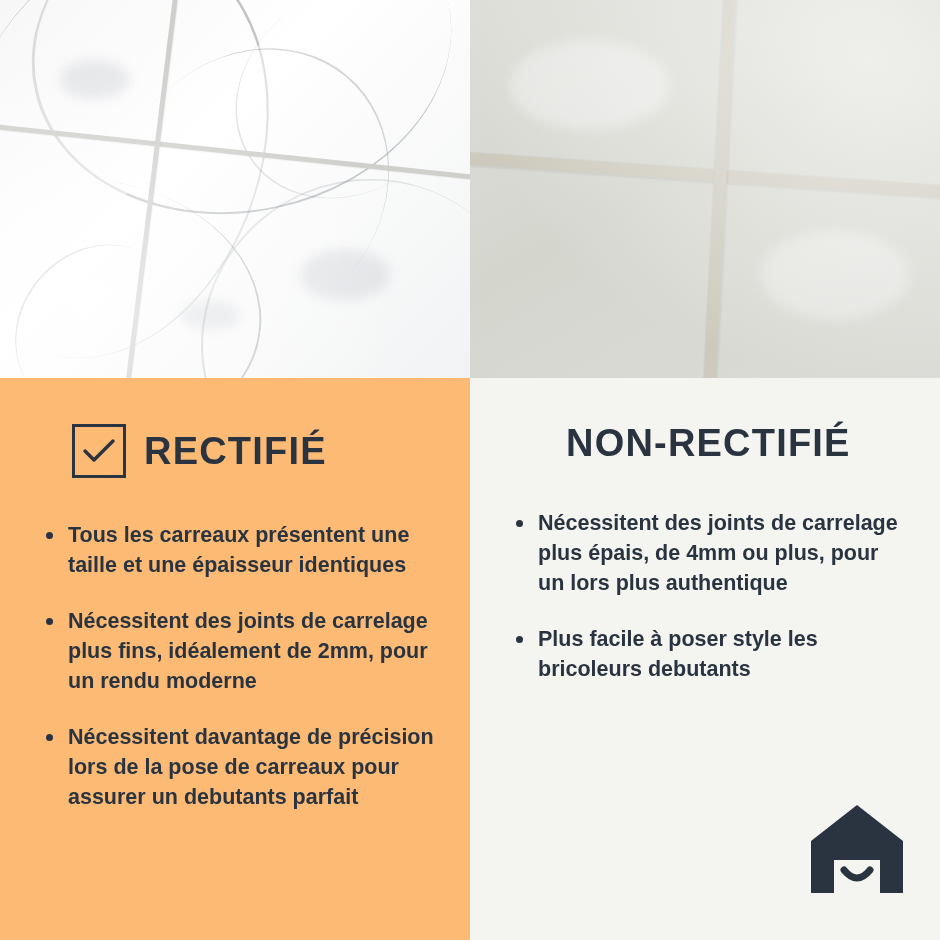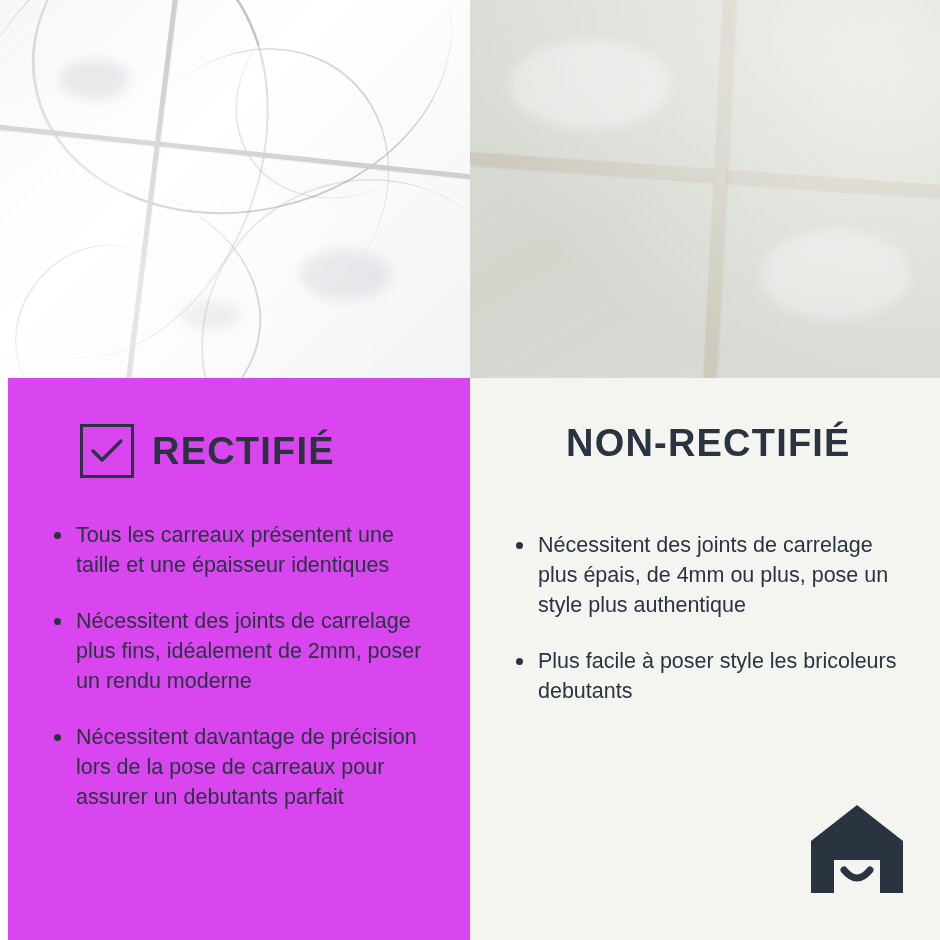--- a/index.html
+++ b/index.html
@@ -130,32 +130,32 @@
          background: radial-gradient(ellipse at 20% 80%, rgba(255,255,255,.55), rgba(0,0,0,0) 60%); }
   .ts2 { left:0; top:0; width:470px; height:378px;
          background: radial-gradient(ellipse at 85% 15%, rgba(255,255,255,.5), rgba(0,0,0,.05) 70%); }
 
   
   .panel {
     position: relative;
     padding: 46px 34px 0 40px;
     box-sizing: border-box;
   }
-  .panel-left  { background: #d946ef; margin-left: 8px; }
+  .panel-left  { background: #fdba74; }
   .panel-right { background: #f4f4f0; }
 
   .heading-row {
     display: flex;
     align-items: center;
     gap: 18px;
     margin: 0 0 42px 32px;
   }
   .panel-right .heading-row {
     margin-left: 56px;
-    margin-bottom: 68px;
+    margin-bottom: 46px;
   }
   .check-box {
     width: 54px;
     height: 54px;
     border: 3px solid #2a3440;
     box-sizing: border-box;
     display: flex;
     align-items: center;
     justify-content: center;
     flex: none;
@@ -176,20 +176,21 @@
     padding: 0;
   }
   ul.bullets li {
     position: relative;
     padding-left: 28px;
     margin-bottom: 26px;
     font-size: 21.5px;
     line-height: 30px;
     color: #2a3440;
     max-width: 400px;
+    font-weight: bold;
   }
   .panel-right ul.bullets li { max-width: 370px; }
   ul.bullets li::before {
     content: "";
     position: absolute;
     left: 6px;
     top: 12px;
     width: 7px;
     height: 7px;
     border-radius: 50%;
@@ -237,31 +238,31 @@
     <div class="heading-row">
       <div class="check-box">
         <svg width="34" height="26" viewBox="0 0 34 26" aria-hidden="true">
           <polyline points="3,13 12,22 31,3" fill="none" stroke="#2a3440" stroke-width="3.4" stroke-linecap="round" stroke-linejoin="round"></polyline>
         </svg>
       </div>
       <div class="heading">RECTIFIÉ</div>
     </div>
     <ul class="bullets">
       <li>Tous les carreaux présentent une taille et une épaisseur identiques</li>
-      <li>Nécessitent des joints de carrelage plus fins, idéalement de 2mm, poser un rendu moderne</li>
+      <li>Nécessitent des joints de carrelage plus fins, idéalement de 2mm, pour un rendu moderne</li>
       <li>Nécessitent davantage de précision lors de la pose de carreaux pour assurer un debutants parfait</li>
     </ul>
   </div>
 
   <div class="panel panel-right">
     <div class="heading-row">
       <div class="heading">NON-RECTIFIÉ</div>
     </div>
     <ul class="bullets">
-      <li>Nécessitent des joints de carrelage plus épais, de 4mm ou plus, pose un style plus authentique</li>
+      <li>Nécessitent des joints de carrelage plus épais, de 4mm ou plus, pour un lors plus authentique</li>
       <li>Plus facile à poser style les bricoleurs debutants</li>
     </ul>
     <div class="logo">
       <svg width="98" height="98" viewBox="0 0 98 98" aria-hidden="true">
         <path d="M49 5 L95 41 L95 93 L72 93 L72 60 L26 60 L26 93 L3 93 L3 41 Z" fill="#2a3440"></path>
         <path d="M26 60 L26 93 L72 93 L72 60 Z" fill="#2a3440"></path>
         <rect x="26" y="60" width="46" height="33" fill="#f4f4f0"></rect>
         <path d="M36 70 Q49 86 62 70" fill="none" stroke="#2a3440" stroke-width="7" stroke-linecap="round"></path>
       </svg>
     </div>

